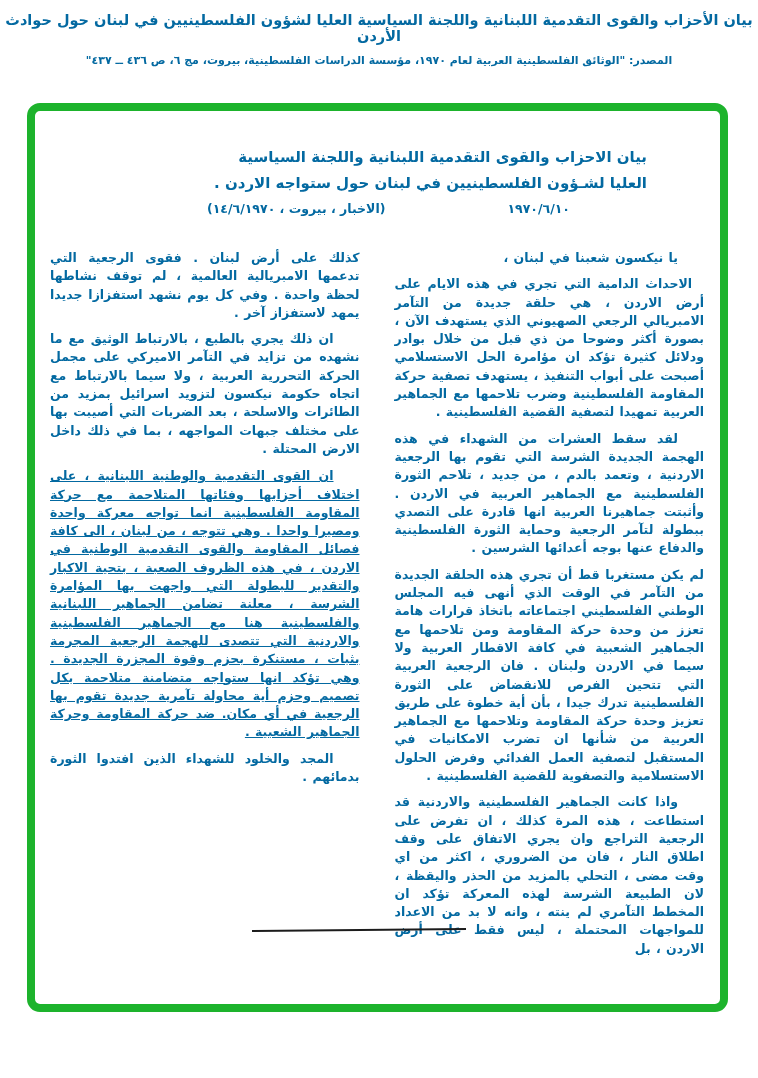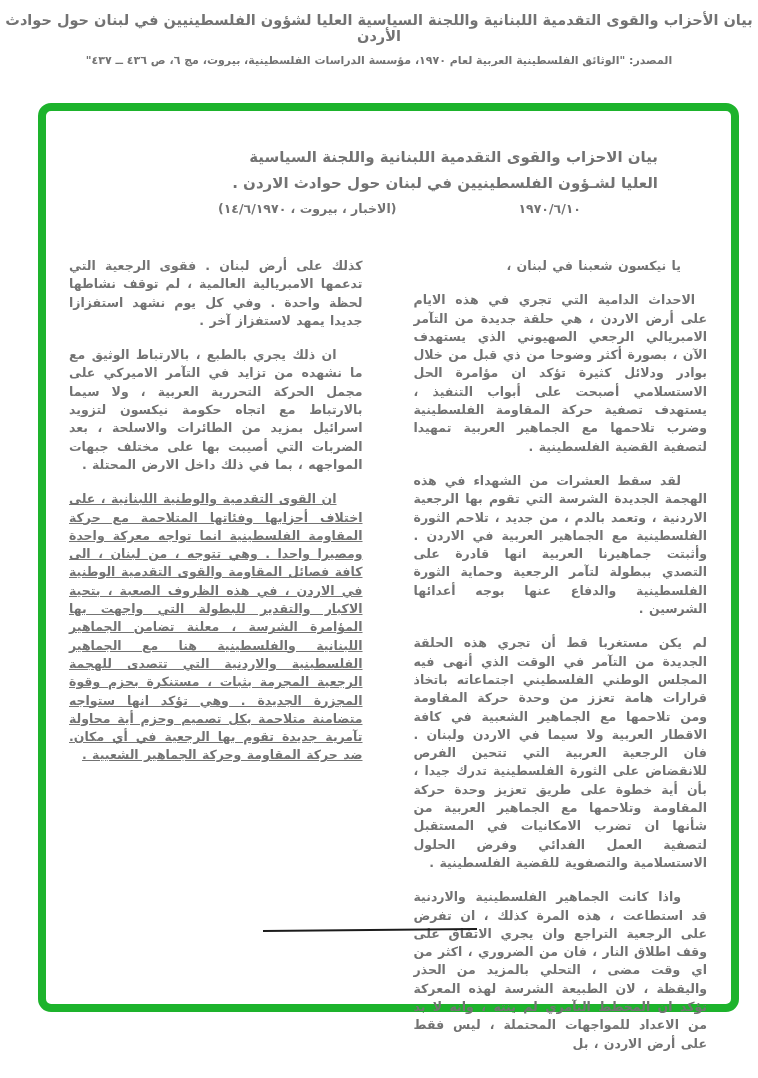--- a/index.html
+++ b/index.html
@@ -18,21 +18,21 @@
   }
   .outer-title{
     font-size:14.5px;font-weight:bold;letter-spacing:0;
   }
   .outer-source{
     margin-top:10px;
     font-size:11px;font-weight:bold;
   }
   
   .green-box{
-    position:absolute;left:38px;top:103px;
+    position:absolute;left:27px;top:103px;
     width:685px;height:893px;
     border:8px solid #1db32c;
     border-radius:13px;
     background:#ffffff;
   }
   
   .doc-title{
     position:absolute;top:34px;right:73px;width:448px;
     direction:rtl;text-align:right;
     font-weight:bold;font-size:15px;line-height:1.72;
@@ -45,21 +45,21 @@
   .date-row .date{position:absolute;right:150px;margin-left:24px;}
   .date-row .pub{position:absolute;left:172px;direction:rtl;}
   
   .body{
     position:absolute;top:130px;left:7px;right:8px;
     direction:rtl;
     display:flex;justify-content:space-between;gap:19px;
   }
   .col{width:326px;}
   .col p{
-    margin:16px;
+    margin:8px;
     direction:rtl;
     text-align:justify;
     font-size:12.5px;
     font-weight:bold;
     line-height:18.3px;
     word-spacing:1px;
   }
   .col p.indent{text-indent:26px;}
   .col p.indent-sm{text-indent:12px;}
   .col p.gap-top{margin-top:9px;text-decoration:underline;}
@@ -67,32 +67,32 @@
   .divider{
     position:absolute;left:217px;top:818px;
     width:214px;height:0;
     border-top:2px solid #1c1c1c;
     transform:rotate(-0.5deg);
   }
 </style>
 </head>
 <body>
 
-<div class="page" style="color: #737373;">
+<div class="page" style="color: #0369a1;">
 
   <div class="outer-header">
     <div class="outer-title">بيان الأحزاب والقوى التقدمية اللبنانية واللجنة السياسية العليا لشؤون الفلسطينيين في لبنان حول حوادث الأردن</div>
     <div class="outer-source">المصدر: "الوثائق الفلسطينية العربية لعام ١٩٧٠، مؤسسة الدراسات الفلسطينية، بيروت، مج ٦، ص ٤٣٦ ــ ٤٣٧"</div>
   </div>
 
   <div class="green-box" style="border-color: rgb(29, 179, 44);">
 
     <div class="doc-title">
       <div>بيان الاحزاب والقوى التقدمية اللبنانية واللجنة السياسية</div>
-      <div>العليا لشـؤون الفلسطينيين في لبنان حول حوادث الاردن .</div>
+      <div>العليا لشـؤون الفلسطينيين في لبنان حول ستواجه الاردن .</div>
     </div>
 
     <div class="date-row">
       <span class="date">١٩٧٠/٦/١٠</span>
       <span class="pub">(الاخبار ، بيروت ، ١٤/٦/١٩٧٠)</span>
     </div>
 
     <div class="body">
 
       <div class="col">
@@ -100,20 +100,21 @@
         <p class="indent-sm">الاحداث الدامية التي تجري في هذه الايام على أرض الاردن ، هي حلقة جديدة من التآمر الامبريالي الرجعي الصهيوني الذي يستهدف الآن ، بصورة أكثر وضوحا من ذي قبل من خلال بوادر ودلائل كثيرة تؤكد ان مؤامرة الحل الاستسلامي أصبحت على أبواب التنفيذ ، يستهدف تصفية حركة المقاومة الفلسطينية وضرب تلاحمها مع الجماهير العربية تمهيدا لتصفية القضية الفلسطينية .</p>
         <p class="indent">لقد سقط العشرات من الشهداء في هذه الهجمة الجديدة الشرسة التي تقوم بها الرجعية الاردنية ، وتعمد بالدم ، من جديد ، تلاحم الثورة الفلسطينية مع الجماهير العربية في الاردن . وأثبتت جماهيرنا العربية انها قادرة على التصدي ببطولة لتآمر الرجعية وحماية الثورة الفلسطينية والدفاع عنها بوجه أعدائها الشرسين .</p>
         <p>لم يكن مستغربا قط أن تجري هذه الحلقة الجديدة من التآمر في الوقت الذي أنهى فيه المجلس الوطني الفلسطيني اجتماعاته باتخاذ قرارات هامة تعزز من وحدة حركة المقاومة ومن تلاحمها مع الجماهير الشعبية في كافة الاقطار العربية ولا سيما في الاردن ولبنان . فان الرجعية العربية التي تتحين الفرص للانقضاض على الثورة الفلسطينية تدرك جيدا ، بأن أية خطوة على طريق تعزيز وحدة حركة المقاومة وتلاحمها مع الجماهير العربية من شأنها ان تضرب الامكانيات في المستقبل لتصفية العمل الفدائي وفرض الحلول الاستسلامية والتصفوية للقضية الفلسطينية .</p>
         <p class="indent">واذا كانت الجماهير الفلسطينية والاردنية قد استطاعت ، هذه المرة كذلك ، ان تفرض على الرجعية التراجع وان يجري الاتفاق على وقف اطلاق النار ، فان من الضروري ، اكثر من اي وقت مضى ، التحلي بالمزيد من الحذر واليقظة ، لان الطبيعة الشرسة لهذه المعركة تؤكد ان المخطط التآمري لم ينته ، وانه لا بد من الاعداد للمواجهات المحتملة ، ليس فقط على أرض الاردن ، بل</p>
       </div>
 
       <div class="col">
         <p>كذلك على أرض لبنان . فقوى الرجعية التي تدعمها الامبريالية العالمية ، لم توقف نشاطها لحظة واحدة . وفي كل يوم نشهد استفزازا جديدا يمهد لاستفزاز آخر .</p>
         <p class="indent">ان ذلك يجري بالطبع ، بالارتباط الوثيق مع ما نشهده من تزايد في التآمر الاميركي على مجمل الحركة التحررية العربية ، ولا سيما بالارتباط مع اتجاه حكومة نيكسون لتزويد اسرائيل بمزيد من الطائرات والاسلحة ، بعد الضربات التي أصيبت بها على مختلف جبهات المواجهه ، بما في ذلك داخل الارض المحتلة .</p>
         <p class="indent gap-top">ان القوى التقدمية والوطنية اللبنانية ، على اختلاف أحزابها وفئاتها المتلاحمة مع حركة المقاومة الفلسطينية انما تواجه معركة واحدة ومصيرا واحدا . وهي تتوجه ، من لبنان ، الى كافة فصائل المقاومة والقوى التقدمية الوطنية في الاردن ، في هذه الظروف الصعبة ، بتحية الاكبار والتقدير للبطولة التي واجهت بها المؤامرة الشرسة ، معلنة تضامن الجماهير اللبنانية والفلسطينية هنا مع الجماهير الفلسطينية والاردنية التي تتصدى للهجمة الرجعية المجرمة بثبات ، مستنكرة بحزم وقوة المجزرة الجديدة . وهي تؤكد انها ستواجه متضامنة متلاحمة بكل تصميم وحزم أية محاولة تآمرية جديدة تقوم بها الرجعية في أي مكان. ضد حركة المقاومة وحركة الجماهير الشعبية .</p>
+        <p class="indent">المجد والخلود للشهداء الذين افتدوا الثورة بدمائهم .</p>
       </div>
 
     </div>
 
     <div class="divider"></div>
 
   </div>
 
 </div>
 

